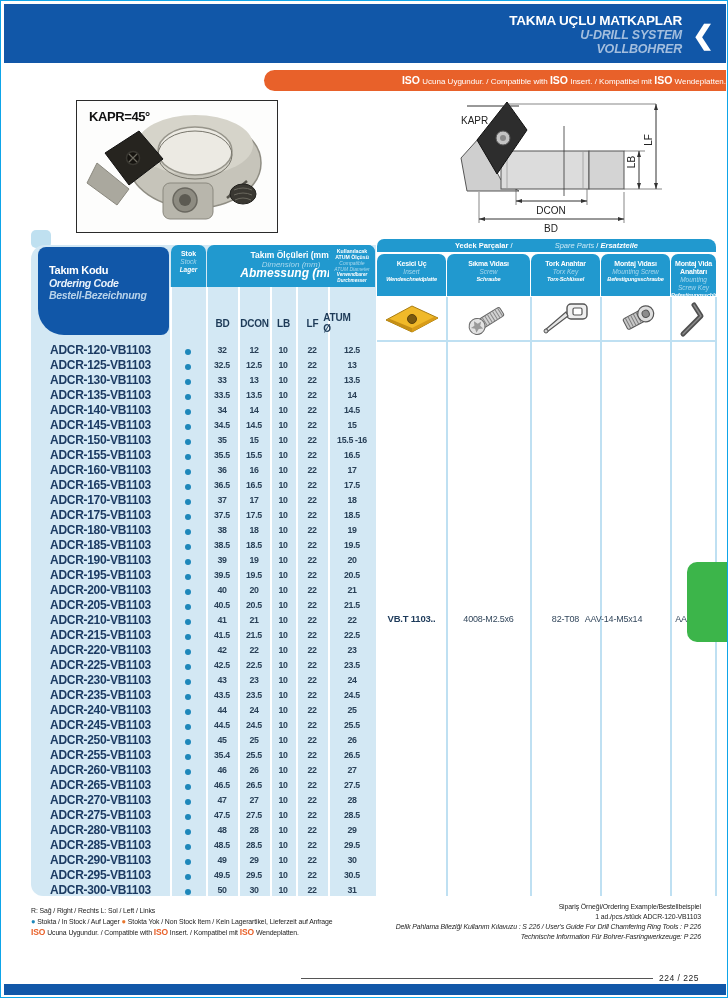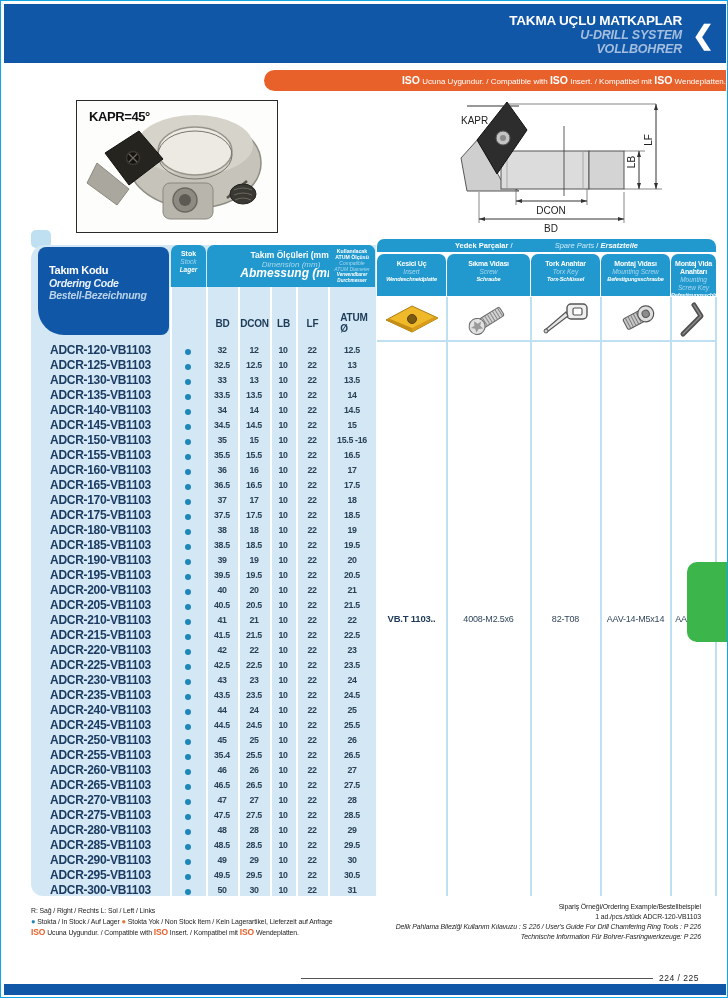--- a/index.html
+++ b/index.html
@@ -224,21 +224,21 @@
     <div class="sp-tab" style="left:640px;width:45px;">
       <div class="tr">Montaj Vida Anahtarı</div>
       <div class="en">Mounting Screw Key</div>
       <div class="de">Befestigungsschlüssel</div>
     </div>
 
     <div class="sub-lab" style="left:176px;width:31px;">BD</div>
     <div class="sub-lab" style="left:208px;width:31px;">DCON</div>
     <div class="sub-lab" style="left:240px;width:25px;">LB</div>
     <div class="sub-lab" style="left:266px;width:31px;">LF</div>
-    <div class="sub-lab" style="left:311px;width:24px;">ATUM Ø</div>
+    <div class="sub-lab" style="left:294px;width:24px;">ATUM Ø</div>
 
     <div class="icon-cell" style="left:346px;width:69px;">
       <svg width="56" height="30" viewBox="0 0 56 30">
         <polygon points="2,16 28,2 54,14 28,28" fill="#f0b929" stroke="#a97d12" stroke-width="1"></polygon>
         <polygon points="2,16 28,28 28,24 6,15" fill="#c58f15"></polygon>
         <polygon points="54,14 28,28 28,24 50,13" fill="#d89c18"></polygon>
         <circle cx="28" cy="15" r="4.5" fill="#7a5a10" stroke="#5d430a" stroke-width="1"></circle>
       </svg>
     </div>
     <div class="icon-cell" style="left:416px;width:83px;">
@@ -657,21 +657,21 @@
     <span class="c-num c-dcon">30</span>
     <span class="c-num c-lb">10</span>
     <span class="c-num c-lf">22</span>
     <span class="c-num c-atum">31</span>
   </div>
 </div>
 
     <div class="sp-val first" style="left:346px;width:69px;">VB.T 1103..</div>
     <div class="sp-val" style="left:416px;width:83px;">4008-M2.5x6</div>
     <div class="sp-val" style="left:500px;width:69px;">82-T08</div>
-    <div class="sp-val" style="left:570px;width:69px;">AAV-14-M5x14</div>
+    <div class="sp-val" style="left:548px;width:69px;">AAV-14-M5x14</div>
     <div class="sp-val" style="left:640px;width:45px;">AAL-03-3</div>
   </div>
 
   <div class="green-tab"></div>
 
   <div class="legend">
     <div>R: Sağ / Right / Rechts   L: Sol / Left / Links</div>
     <div><span class="dot-in">●</span><span> Stokta / In Stock / Auf Lager   </span><span class="dot-out">●</span><span> Stokta Yok / Non Stock Item / Kein Lagerartikel, Lieferzeit auf Anfrage</span></div>
     <div><span class="iso-b">ISO</span><span> Ucuna Uygundur. / Compatible with </span><span class="iso-b">ISO</span><span> Insert. / Kompatibel mit </span><span class="iso-b">ISO</span><span> Wendeplatten.</span></div>
   </div>

